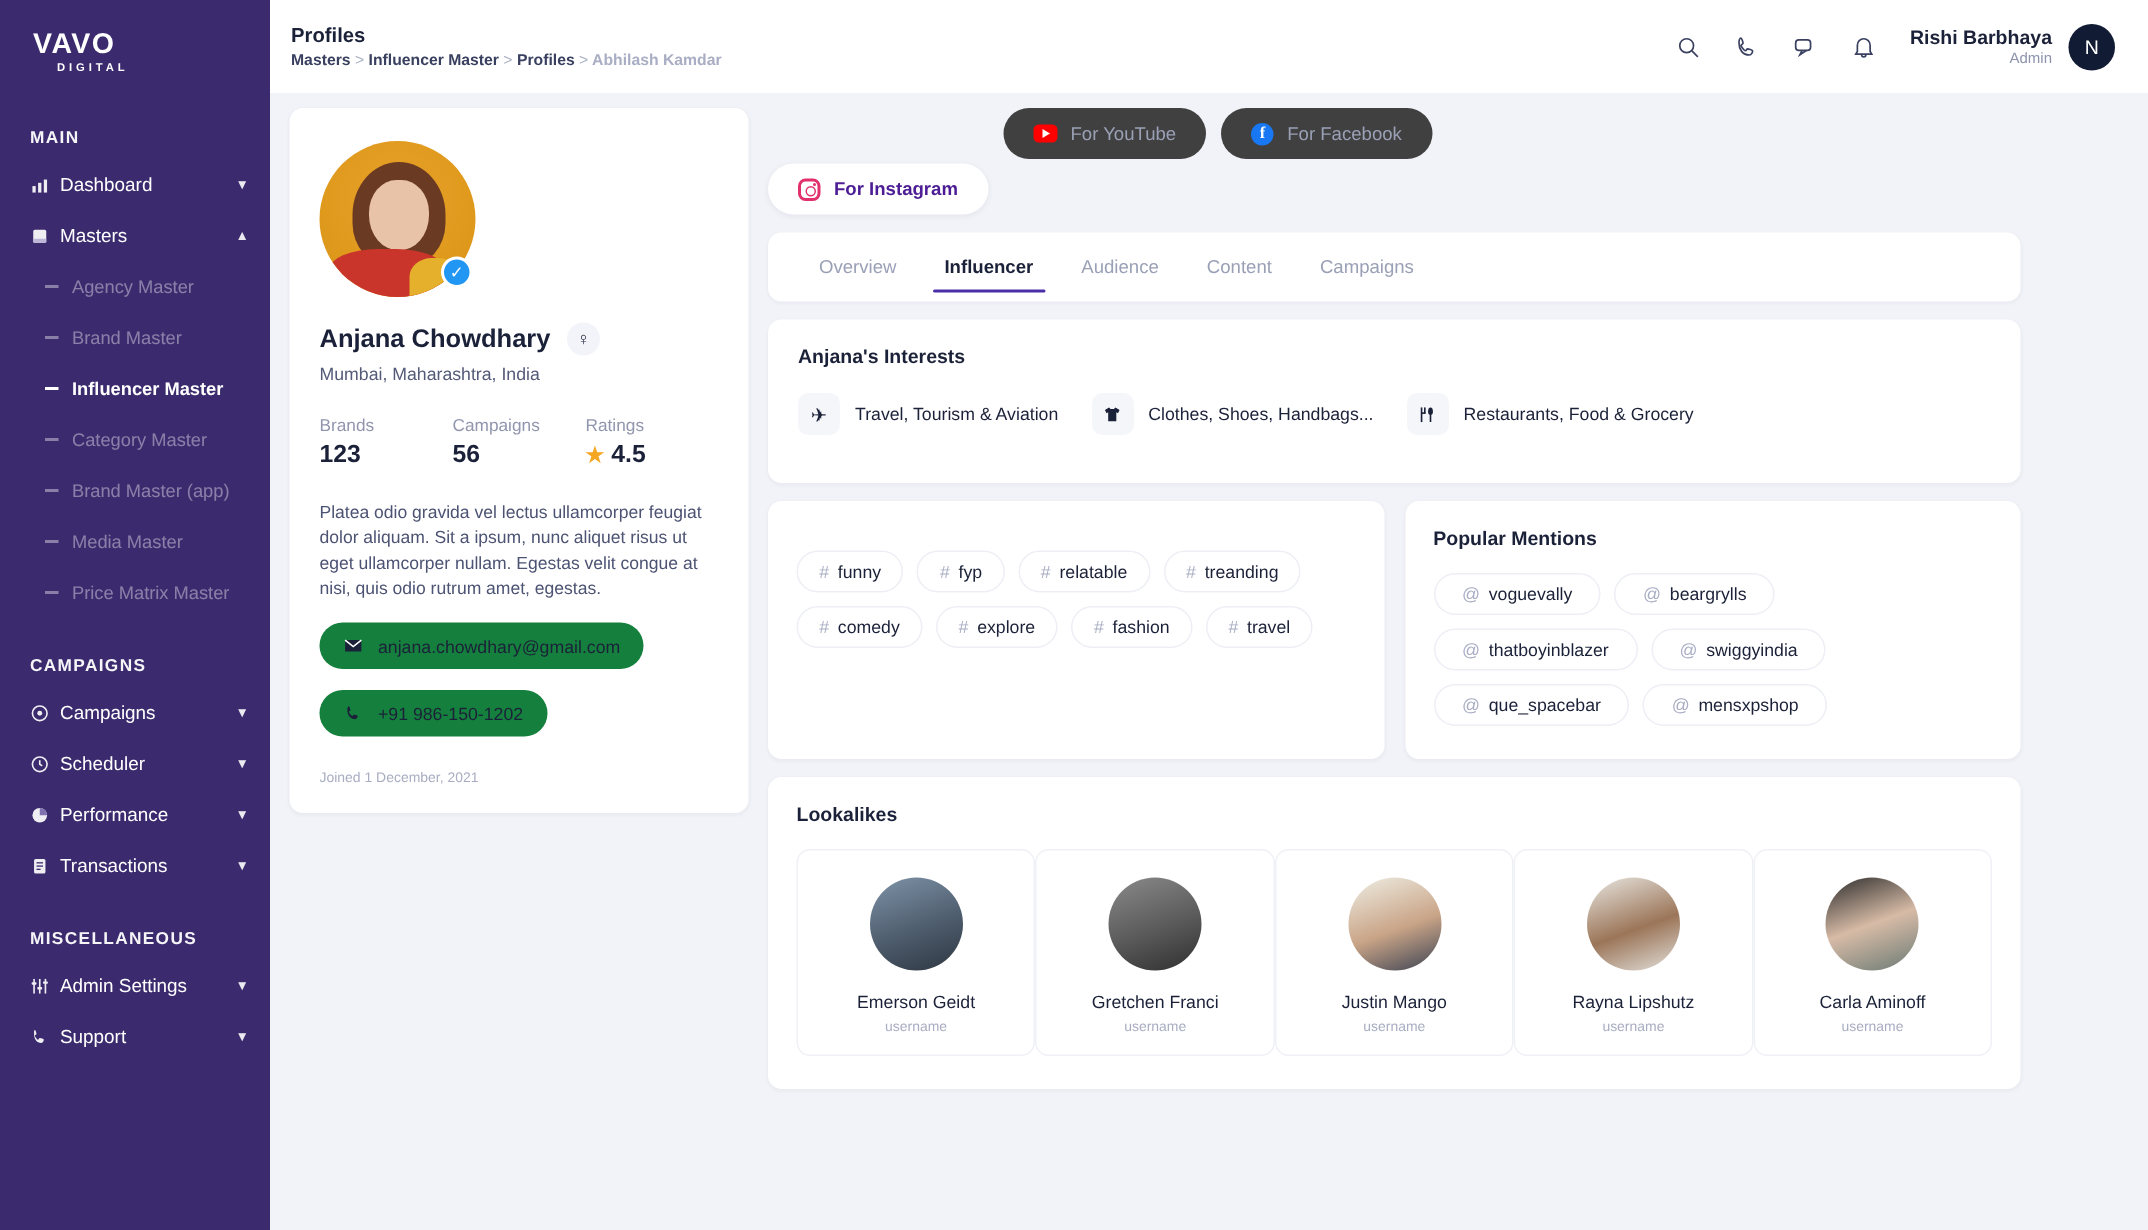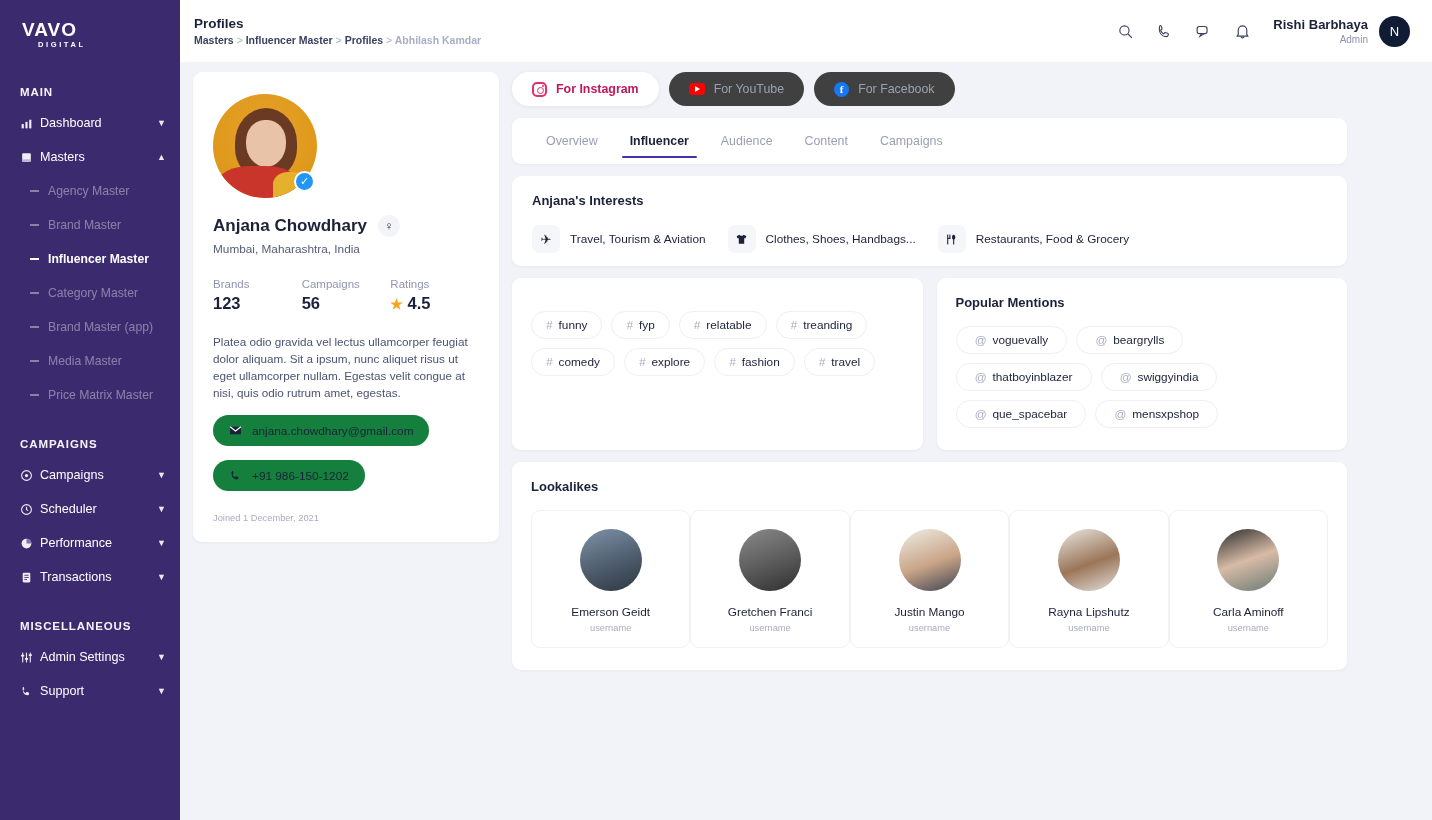--- a/index.html
+++ b/index.html
@@ -136,22 +136,22 @@
   .joined { margin-top: 22px; font-size: 9.3px; color: #A8ADC2; }
 
   
   .right-col { flex: 1; display: flex; flex-direction: column; gap: 12px; }
   .platform-row { display: flex; gap: 10px; }
   .platform-pill {
     display: flex; align-items: center; gap: 9px; height: 34px;
     padding: 0 20px; border-radius: 18px; background: #404040;
     font-size: 12.4px; color: #9AA0B6; cursor: pointer;
   }
-  .platform-pill.active { background: #fff; color: #be185d; font-weight: bold;
-    box-shadow: 0 1px 4px rgba(30,35,70,0.07); }
+  .platform-pill.active { background: #fff; color: #4c1d95; font-weight: bold;
+    box-shadow: 0 1px 4px rgba(30,35,70,0.07); margin-top: 37px; }
   .ig-icon { width: 15px; height: 15px; border: 2px solid #E1306C; border-radius: 5px;
     position: relative; }
   .ig-icon::after { content:""; position:absolute; width:5px; height:5px; border:1.6px solid #E1306C;
     border-radius:50%; left:3px; top:3px; }
   .ig-icon::before { content:""; position:absolute; width:2px; height:2px; background:#E1306C;
     border-radius:50%; right:1.5px; top:1.5px; }
   .yt-icon { width: 16px; height: 12px; background: #FF0000; border-radius: 3.5px;
     display:flex; align-items:center; justify-content:center; }
   .yt-icon::after { content:""; border-left: 5px solid #fff; border-top: 3.2px solid transparent;
     border-bottom: 3.2px solid transparent; margin-left:1.5px; }
@@ -164,21 +164,21 @@
   .tab {
     font-size: 12.4px; color: #9AA0B6; padding: 0 16px; height: 46px;
     display: flex; align-items: center; cursor: pointer; position: relative;
   }
   .tab.active { color: #1B2138; font-weight: bold; }
   .tab.active::after {
     content: ""; position: absolute; left: 8px; right: 8px; bottom: 6px;
     height: 2.4px; background: #4A2FA8; border-radius: 2px;
   }
   .card-title { font-size: 13px; font-weight: bold; color: #1B2138; }
-  .interests-card { padding: 17px 20px 13px 20px; }
+  .interests-card { padding: 17px 20px 32px 20px; }
   .interests-row { display: flex; align-items: center; gap: 8px; margin-top: 17px; }
   .interest { display: flex; align-items: center; gap: 10px; padding-right: 14px; }
   .interest-ic {
     width: 28px; height: 28px; border-radius: 7px; background: #F5F6FA;
     display: flex; align-items: center; justify-content: center; font-size: 13px;
     color: #1B2138;
   }
   .interest-lbl { font-size: 11.8px; color: #1B2138; }
 
   .two-col { display: flex; gap: 14px; }

